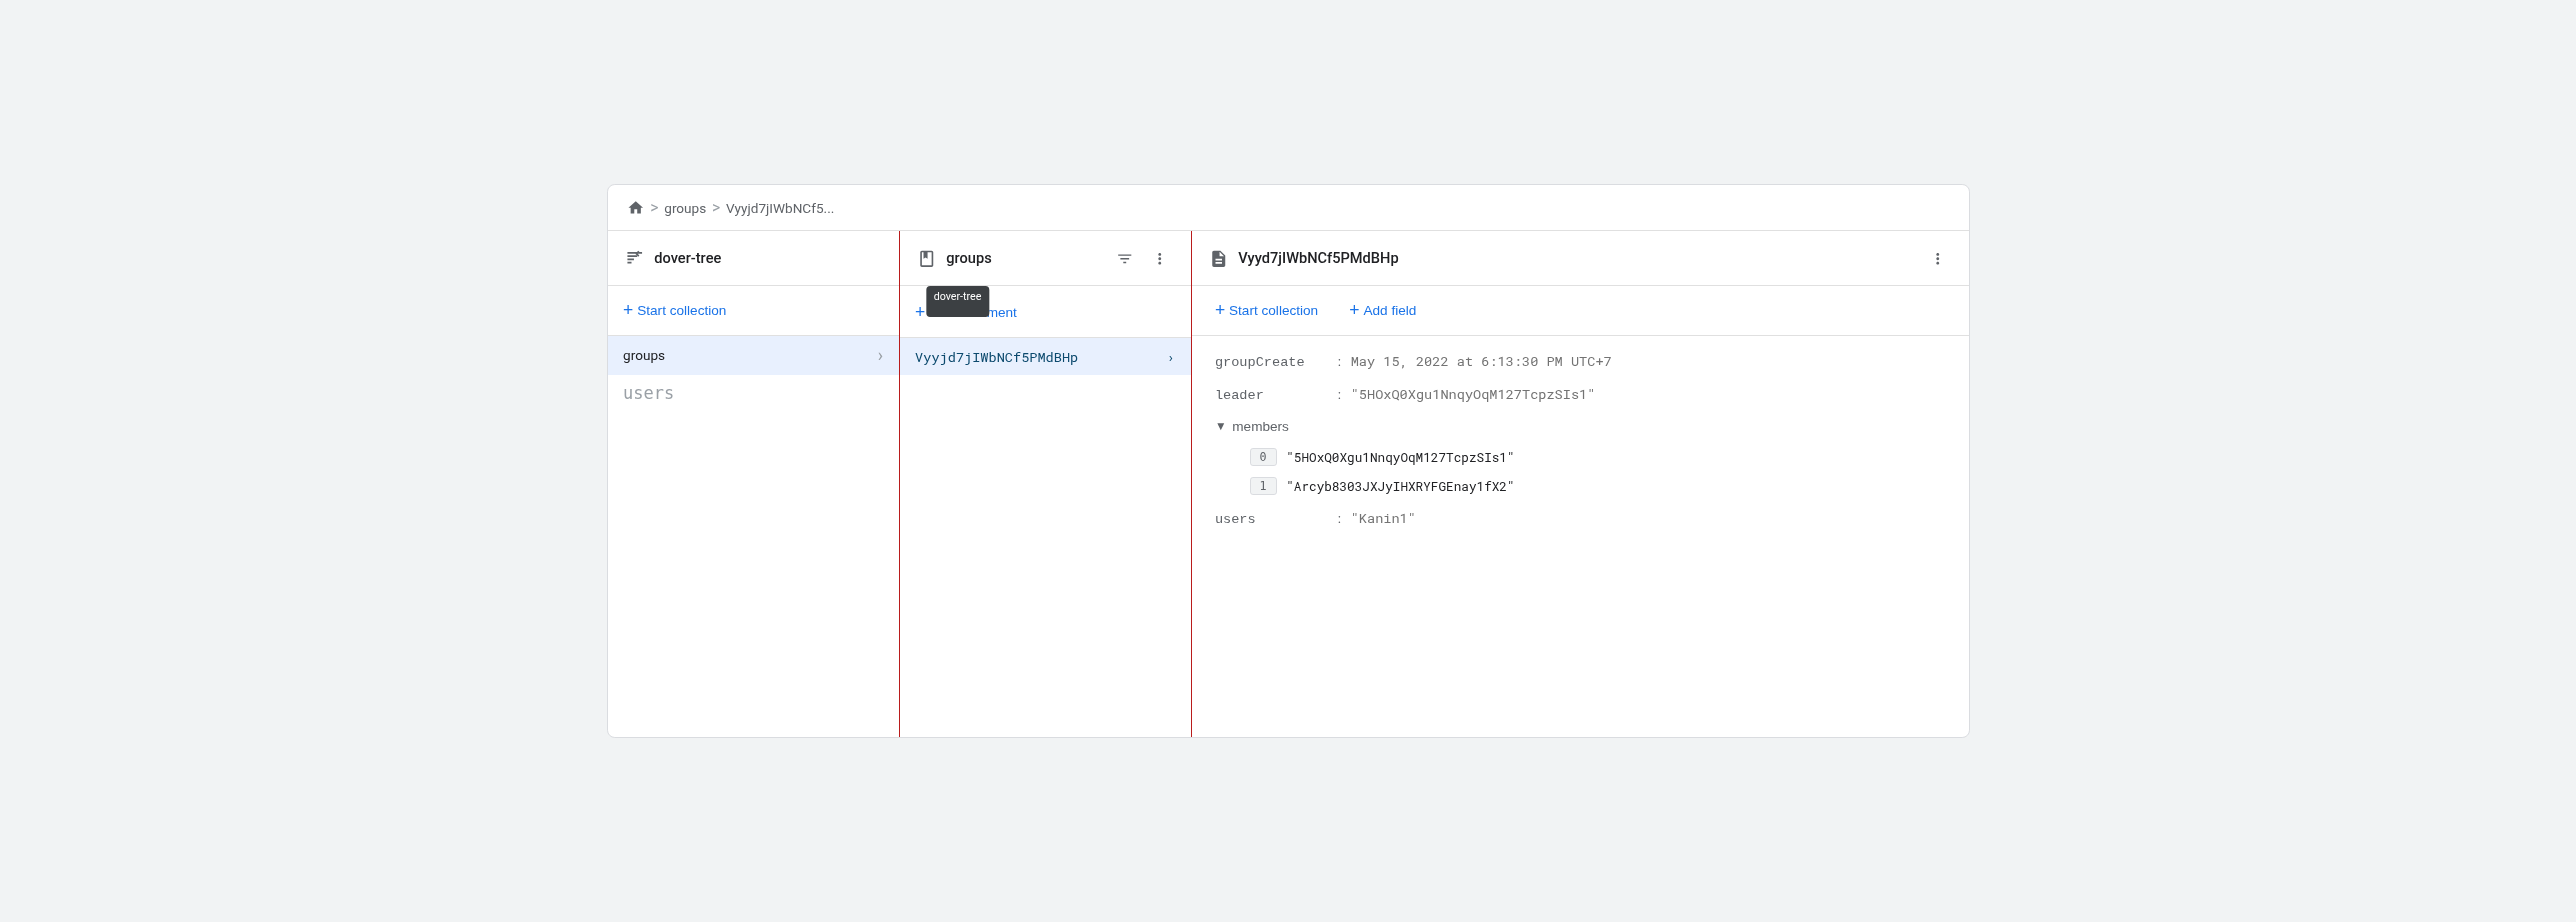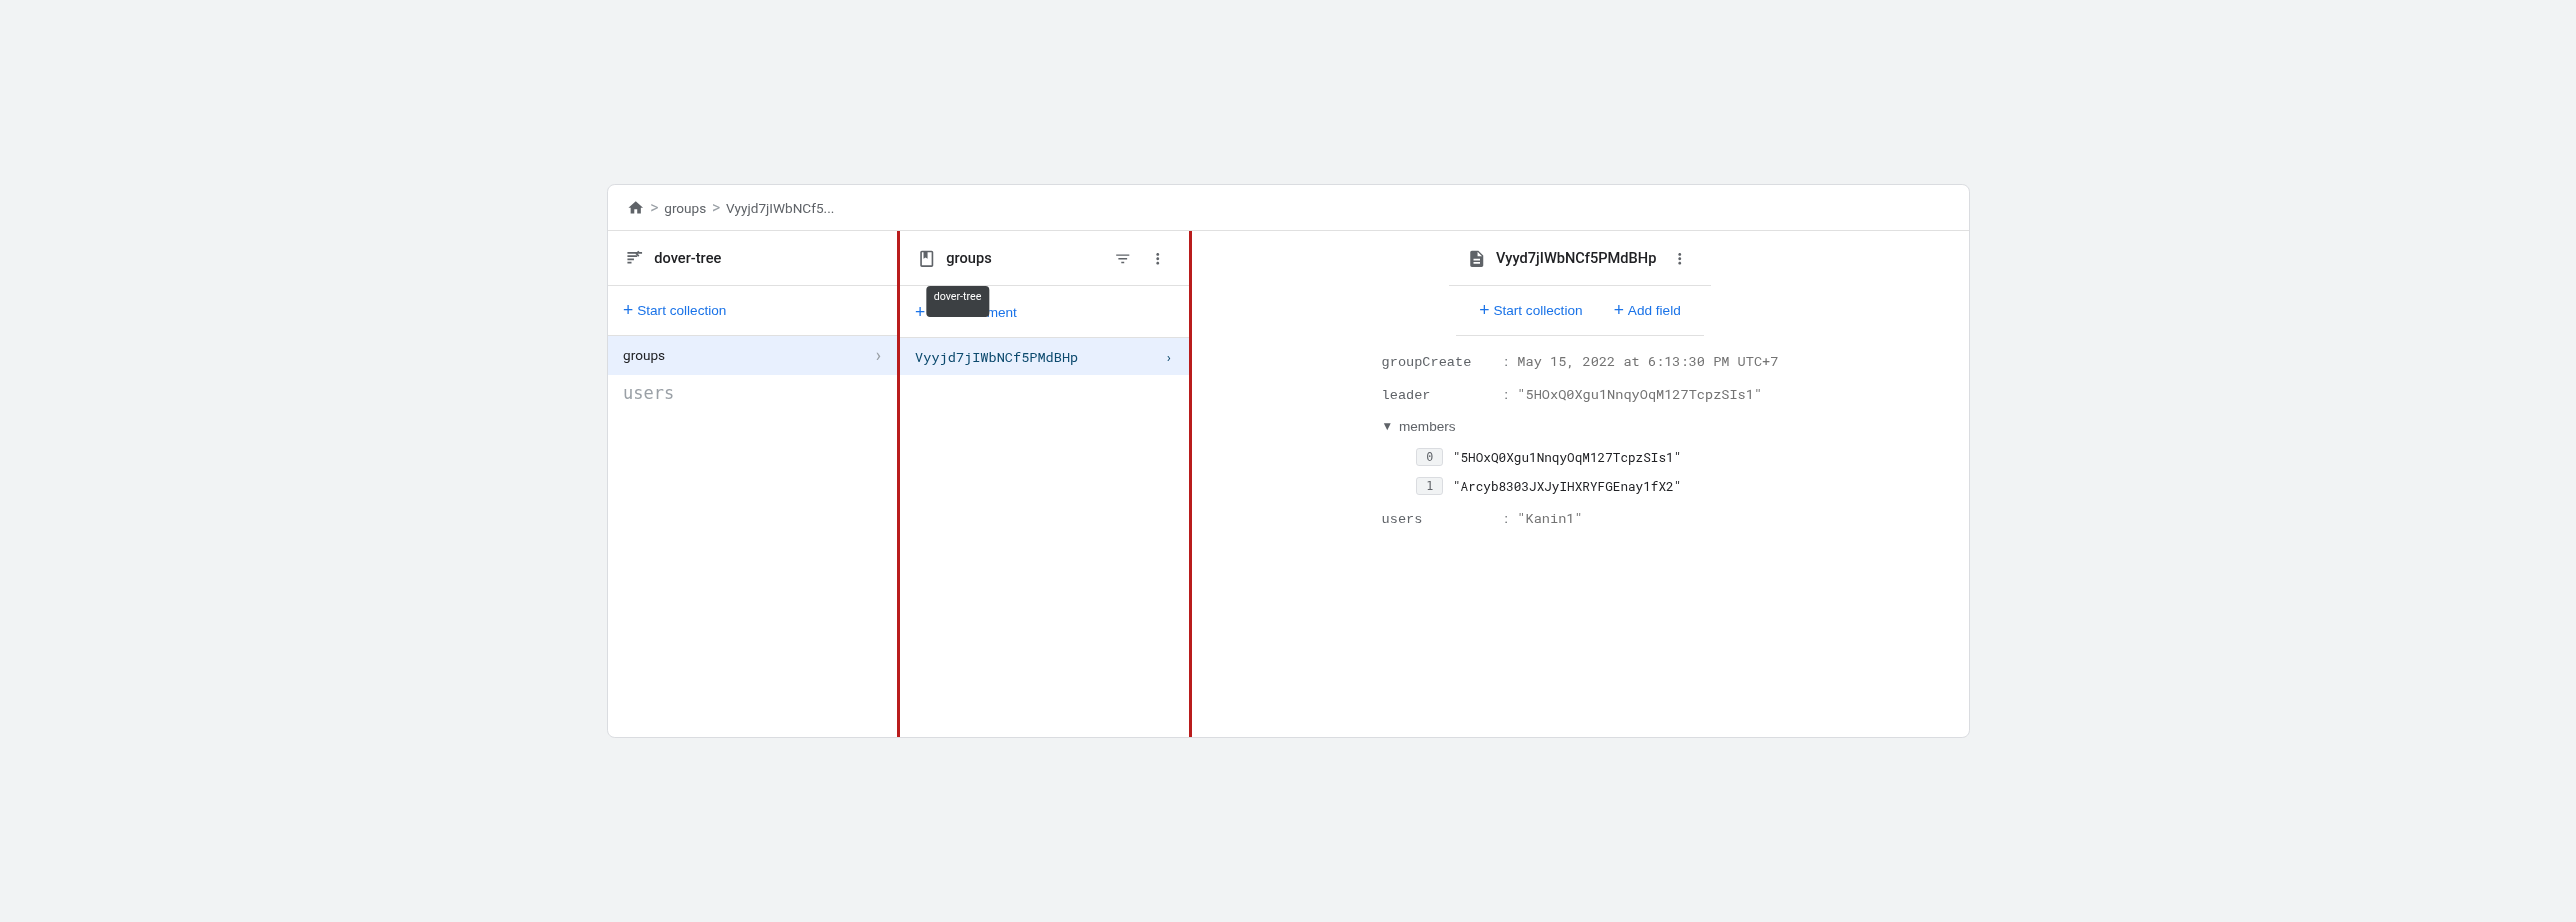--- a/index.html
+++ b/index.html
@@ -43,26 +43,25 @@
       color: #5f6368;
     }
     
     .panels {
       display: flex;
       height: 506px;
     }
     .panel {
       display: flex;
       flex-direction: column;
-      border-right: 3px solid #b91c1c;
+      border-right: 1px solid #b91c1c;
       overflow: hidden;
     }
     .panel:last-child {
       border-right: none;
-      align-items: center;
     }
     .panel-left { width: 292px; flex-shrink: 0; }
     .panel-middle { width: 292px; flex-shrink: 0; }
     .panel-right { flex: 1; }
 
     
     .panel-header {
       display: flex;
       align-items: center;
       padding: 11.7px 15.6px;

